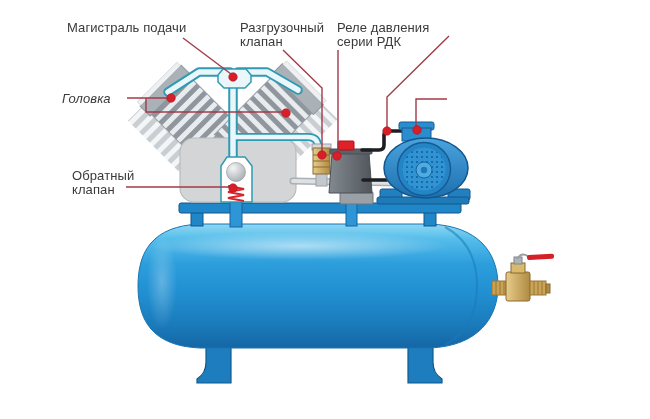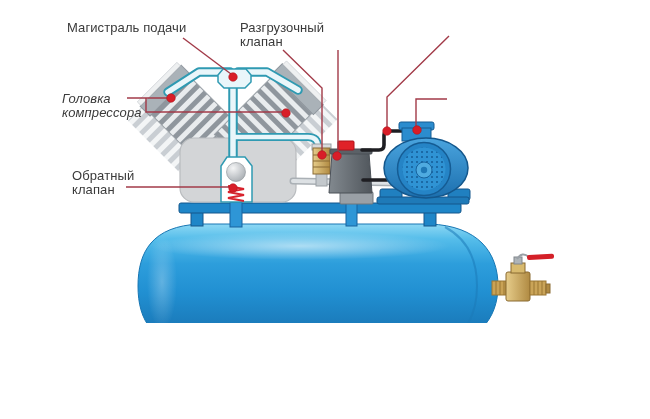--- a/index.html
+++ b/index.html
@@ -1,16 +1,16 @@
 <!DOCTYPE html>
 <html style="--label_text: #3a3a3a; --leader_red: #a23a48; --marker_red: #d81e28; --button_red: #e02228; --handle_red: #d42028; --spring_red: #d8232d; --tank_blue: #2196d2; --tank_blue_light: #8ed8f4; --tank_blue_dark: #1566a4; --platform_blue: #1f86c8; --motor_blue: #2b8cce; --pipe_teal: #2f9ab2; --pipe_fill: #e9f6fa; --relay_gray: #676e75; --brass: #c9a255; --fin_gray: #8f969d; --crankcase_gray: #d3d5d7; --wire_black: #1e1e22;"><head>
 <meta charset="utf-8">
 <style>
   html,body{margin:0;padding:0;background:#ffffff;}
-  #stage{position:relative;width:650px;height:323px;background:#ffffff;overflow:hidden;
+  #stage{position:relative;width:650px;height:419px;background:#ffffff;overflow:hidden;
          font-family:"Liberation Sans",sans-serif;}
   #stage svg{position:absolute;left:0;top:0;}
   .lbl{position:absolute;font-size:13px;line-height:14px;color:var(--label_text,#3a3a3a);
        white-space:nowrap;letter-spacing:.1px;}
   .lbl span{display:block;}
   .leader{stroke:var(--leader_red,#a23a48);stroke-width:1.4;fill:none;}
   .dot{fill:var(--marker_red,#d81e28);stroke:#a81018;stroke-width:.5;}
   .pipeO{stroke:var(--pipe_teal,#2f9ab2);fill:none;stroke-linejoin:round;stroke-linecap:round;}
   .pipeI{stroke:var(--pipe_fill,#e9f6fa);fill:none;stroke-linejoin:round;stroke-linecap:round;}
   .wire{stroke:var(--wire_black,#1e1e22);stroke-width:3.6;fill:none;stroke-linecap:round;stroke-linejoin:round;}
@@ -201,24 +201,27 @@
   </g>
 </svg>
 
   <div class="lbl" style="left:67px;top:21px;">
     <span>Магистраль подачи</span>
   </div>
   <div class="lbl" style="left:240px;top:21px;">
     <span>Разгрузочный</span>
     <span>клапан</span>
   </div>
+  <div class="lbl" style="left:337px;top:21px;">
+    <span>Реле давления</span>
+    <span>серии РДК</span>
+  </div>
   <div class="lbl" style="left:452px;top:21px;">
   </div>
   <div class="lbl" style="left:62px;top:92px;font-style:italic;">
     <span>Головка</span>
-    <span>компрессора</span>
   </div>
   <div class="lbl" style="left:72px;top:169px;">
     <span>Обратный</span>
     <span>клапан</span>
   </div>
 
 </div>
 
 </body></html>

